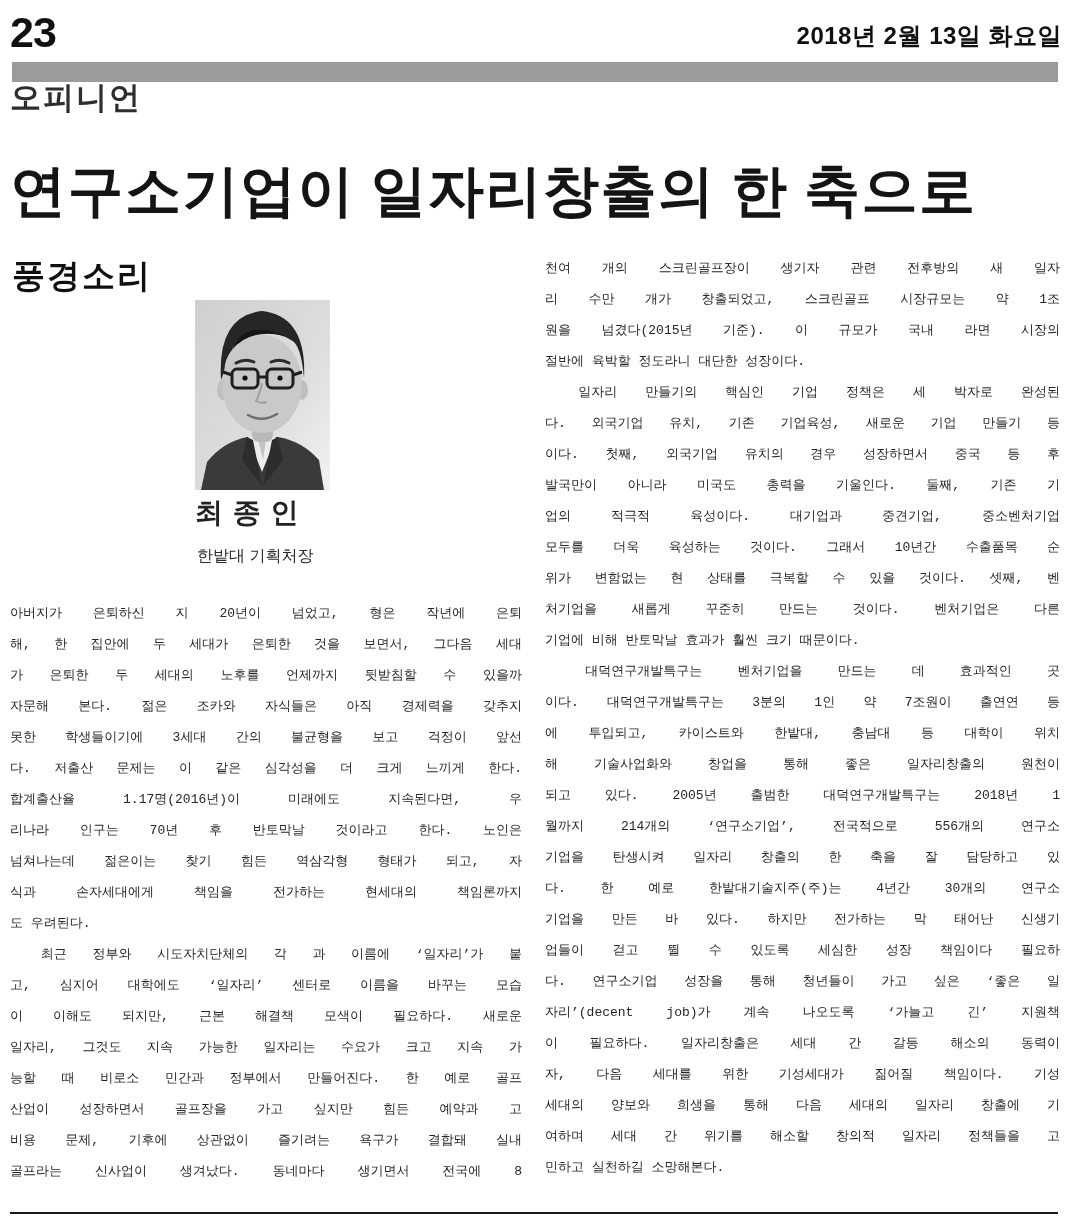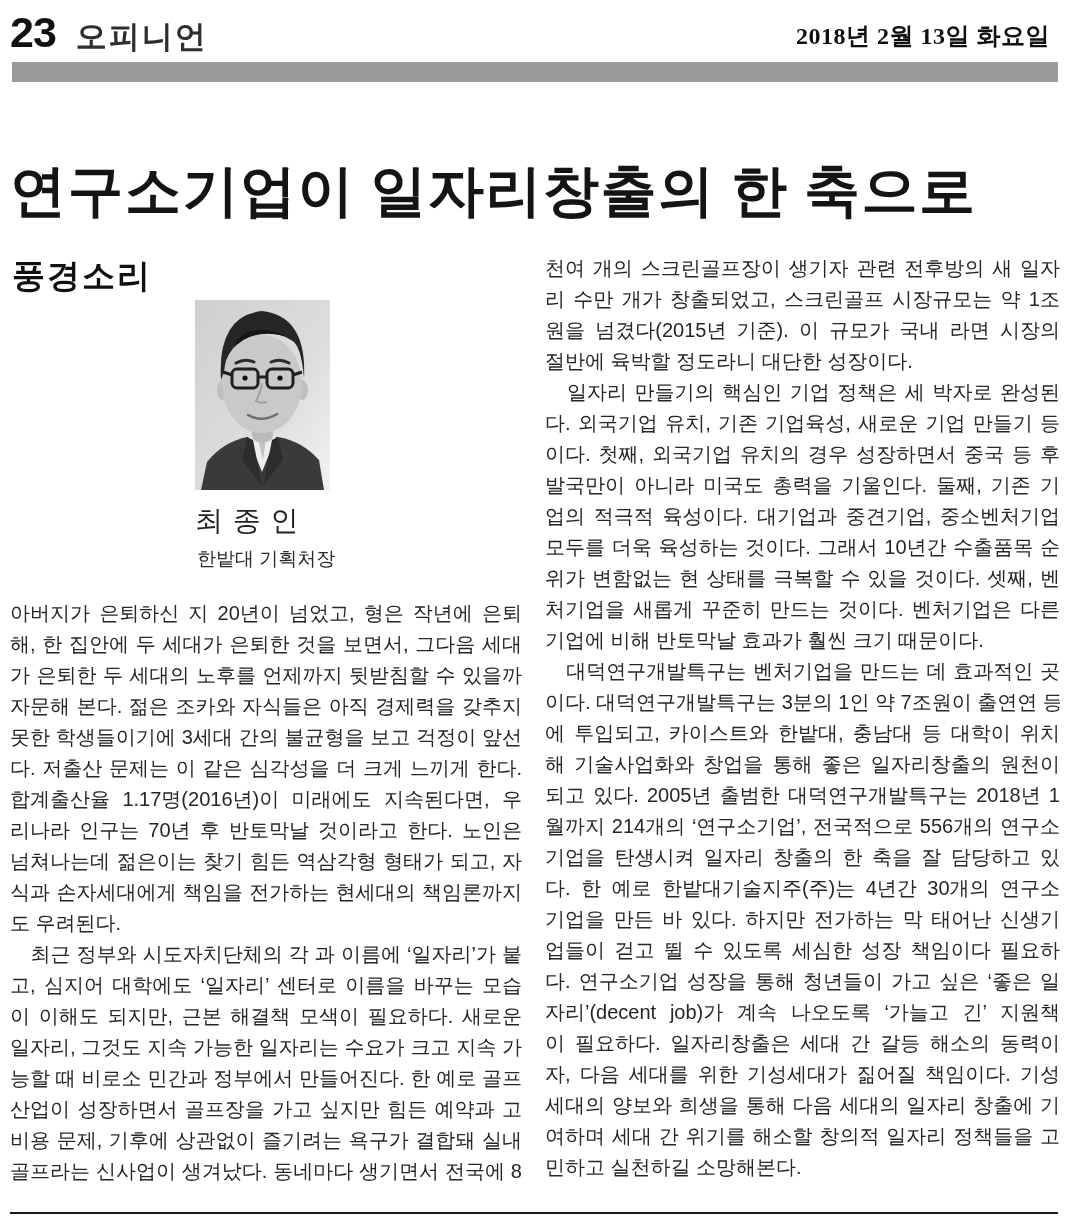--- a/index.html
+++ b/index.html
@@ -6,28 +6,29 @@
   .page {
     position:relative; width:1070px; height:1224px; background:#fff;
     font-family:"Liberation Serif", serif; color:#1c1c1c; overflow:hidden;
   }
 
   
   .header-left {
     position:absolute; top:8px; left:10px;
     display:flex; align-items:baseline; gap:20px;
     font-family:"Liberation Sans", sans-serif;
+    flex-direction:column;
   }
   .page-number { font-size:43px; font-weight:800; color:#101010; letter-spacing:-1px; }
   .section-name { font-size:31px; font-weight:600; color:#2e2e2e; letter-spacing:2px; }
 
   .header-right {
-    position:absolute; top:20px; right:20px;
+    position:absolute; top:20px; right:8px;
     display:flex; align-items:baseline; gap:18px;
-    font-family:Liberation Serif, serif;
+    font-family:Liberation Sans, sans-serif;
   }
   .issue-date { font-size:24px; font-weight:700; color:#101010; letter-spacing:0.5px; }
   .paper-name { font-size:36px; font-weight:800; color:#000; letter-spacing:4px; }
 
   .header-rule {
     position:absolute; top:62px; left:12px; right:12px; height:20px;
     background:var(--bar-color, #9b9b9b);
   }
 
   
@@ -46,39 +47,39 @@
   .col-label {
     position:absolute; top:2px; left:2px;
     font-family:"Liberation Sans", sans-serif;
     font-size:33px; font-weight:800; color:#101010; letter-spacing:2px;
   }
 
   .photo-frame { position:absolute; top:48px; left:185px; width:135px; height:190px; }
   .photo-frame svg { display:block; }
 
   .author-name {
-    position:absolute; top:250px; left:185px;
-    font-family:"Liberation Sans", sans-serif;
-    font-size:28px; font-weight:400; color:#222; letter-spacing:1px;
+    position:absolute; top:242px; left:185px;
+    font-family:"Liberation Sans", sans-serif;
+    font-size:28px; font-weight:700; color:#222; letter-spacing:1px;
   }
   .author-title {
     position:absolute; top:294px; left:187px;
     font-family:"Liberation Sans", sans-serif;
-    font-size:19px; font-weight:500; color:#2a2a2a;
+    font-size:16px; font-weight:500; color:#2a2a2a;
   }
 
   .body-block-left  { position:absolute; top:346px; left:0; right:0; }
   .body-block-right { position:absolute; top:0;    left:0; right:0; }
 
   .body-line {
-    font-size:20px; line-height:31px; height:31px;
+    font-size:13px; line-height:31px; height:31px;
     color:#262626;
     text-align:justify; text-align-last:justify;
     white-space:nowrap; overflow:hidden;
-    font-family:Liberation Sans, sans-serif;
+    font-family:Liberation Mono, monospace;
   }
   .body-line.para-end { text-align-last:left; }
 
   
   .bottom-rule {
     position:absolute; top:1212px; left:10px; right:12px; height:2px;
     background:var(--rule-color, #1a1a1a);
   }
 </style>
 </head>

